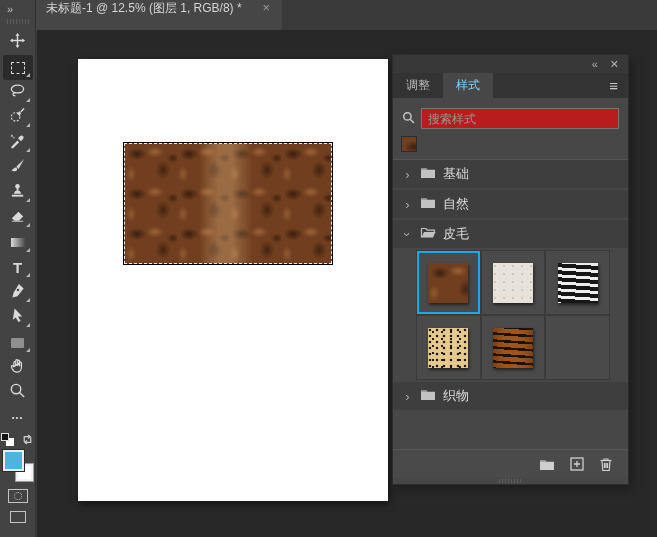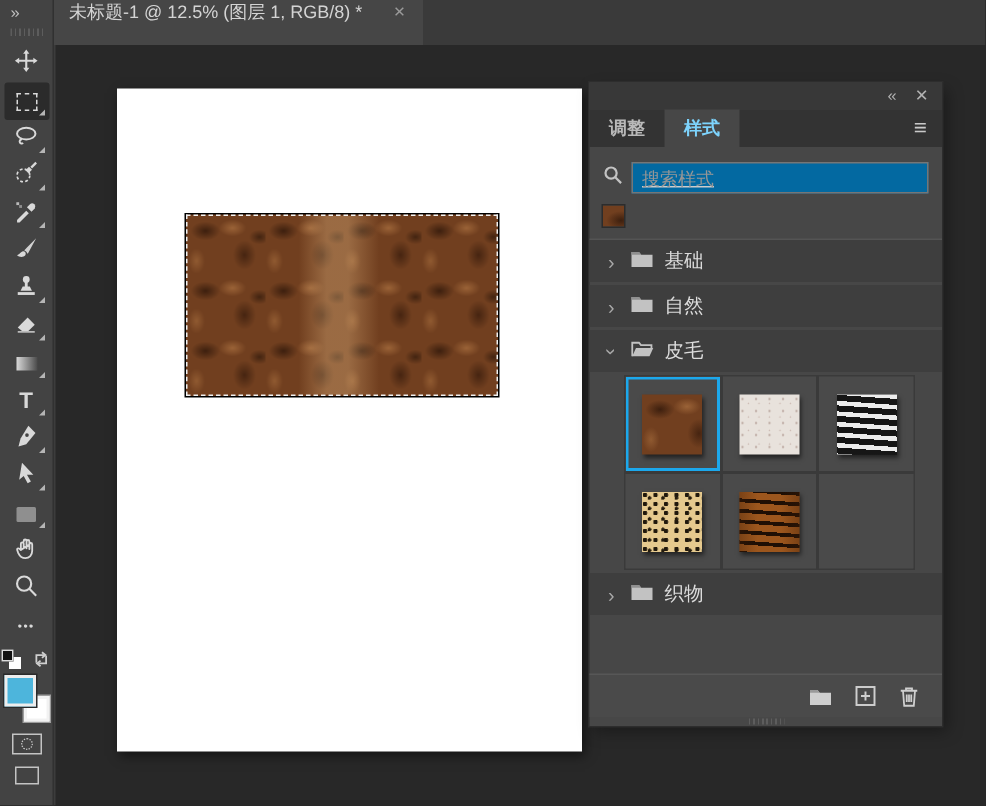--- a/index.html
+++ b/index.html
@@ -81,29 +81,29 @@
   .selection .band { position: absolute; inset: 0;
     background: linear-gradient(90deg, transparent 0 36%, rgba(222,178,126,.38) 45% 52%, transparent 62%); }
 
   
   .panel { position: absolute; left: 393px; top: 55px; width: 235px; height: 429px;
     background: #474747; box-shadow: 0 0 0 1px #2d2d2d, 3px 4px 10px rgba(0,0,0,.35); z-index: 5; }
   .p-header { height: 18px; background: #383838; display: flex; justify-content: flex-end;
     align-items: center; gap: 12px; padding: 0 9px; color: #b2b2b2; font-size: 11px; }
   .p-header span { cursor: pointer; line-height: 1; }
   .p-tabs { height: 25px; background: #333333; display: flex; align-items: stretch; }
-  .p-tab { padding: 0 13px; font-size: 12px; color: #b9b9b9; display: flex; align-items: center; cursor: pointer; font-weight: bold; }
+  .p-tab { padding: 0 13px; font-size: 12px; color: #b9b9b9; display: flex; align-items: center; cursor: pointer; }
   .p-tab.active { background: #474747; color: #7dd3fc; }
   .p-menu { margin-left: auto; color: #c9c9c9; font-size: 15px; padding: 0 10px;
     display: flex; align-items: center; cursor: pointer; }
   .search-row { display: flex; align-items: center; gap: 6px; padding: 10px 9px 8px 9px; }
   .search-row svg { flex: 0 0 auto; }
-  .search-input { flex: 1; height: 21px; background: #0369a1; border: 1px solid #767676;
+  .search-input { flex: 1; height: 21px; background: #b91c1c; border: 1px solid #767676;
     color: #cccccc; font-size: 12px; padding: 0 6px; outline: none;
-    font-family: "Liberation Sans", "DejaVu Sans", sans-serif; text-decoration: underline; }
+    font-family: "Liberation Sans", "DejaVu Sans", sans-serif; }
   .search-input::placeholder { color: #969696; }
   .recent-row { display: flex; align-items: center; padding: 0 9px 8px 9px;
     border-bottom: 1px solid #545454; }
   .recent-thumb { width: 14px; height: 14px; outline: 1px solid #2c2c2c; cursor: pointer; }
   .folder-row { height: 28px; margin-bottom: 2px; background: #3e3e3e;
     display: flex; align-items: center; gap: 7px; padding-left: 9px;
     color: #dcdcdc; font-size: 13px; cursor: pointer; }
   .chev { width: 11px; color: #a8a8a8; font-size: 13px; display: inline-flex; justify-content: center; }
   .chev.down { transform: rotate(90deg); }
   .grid { margin: 0 18px 2px 23px; display: grid; grid-template-columns: repeat(3, 1fr);

